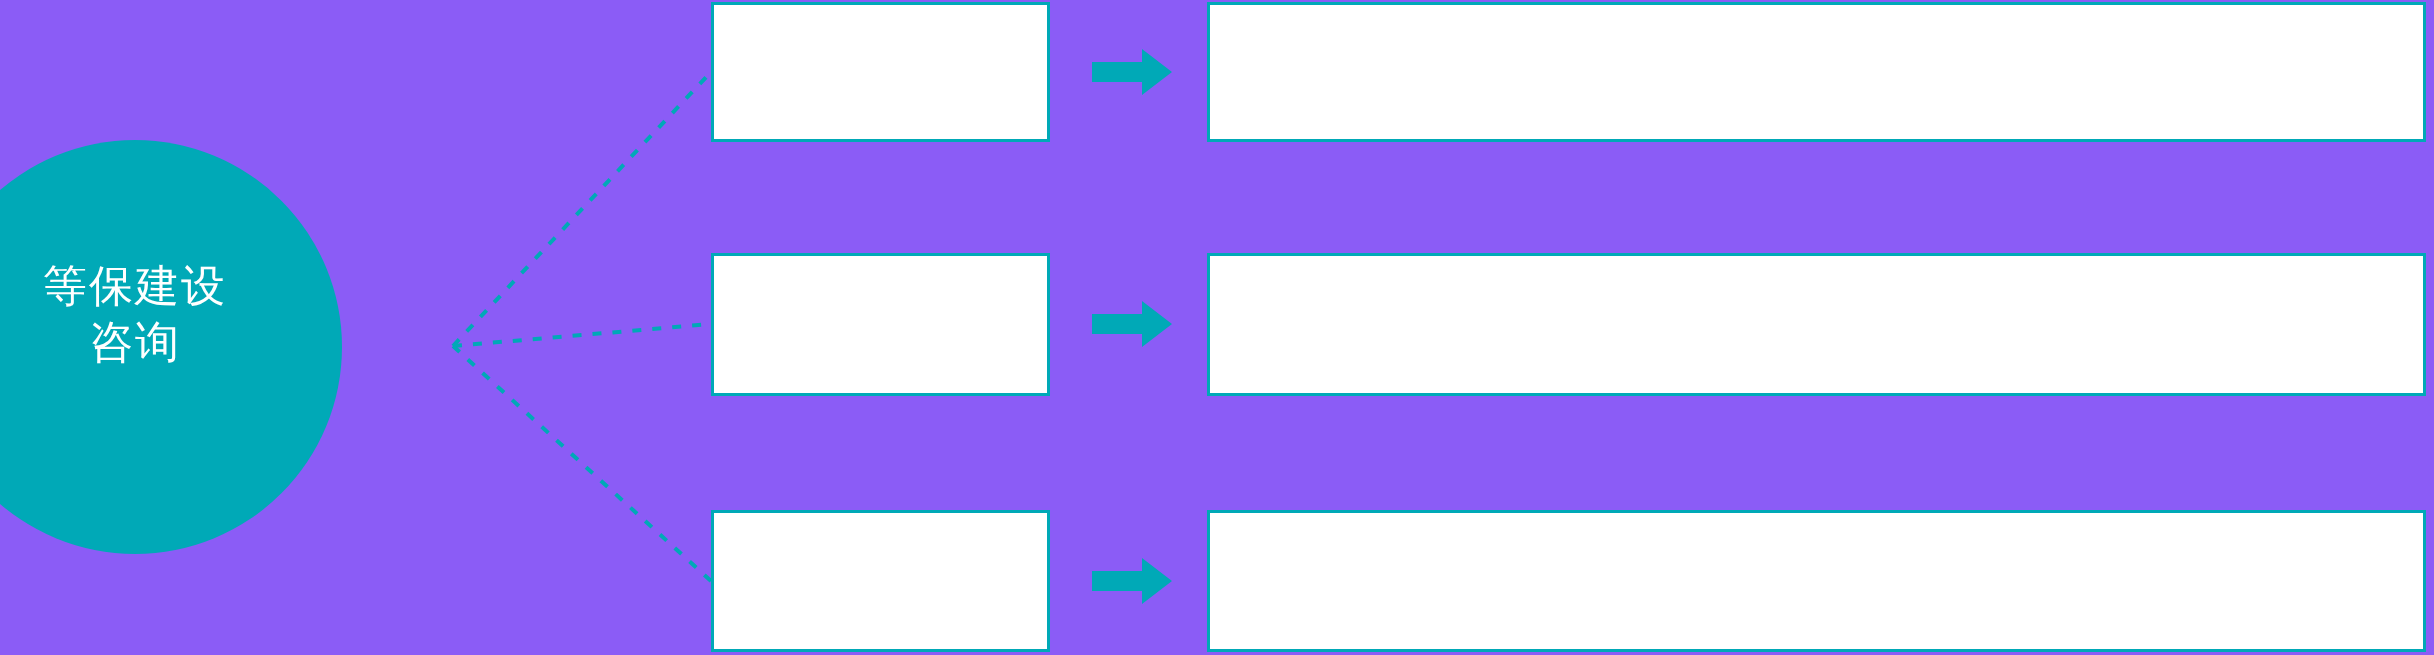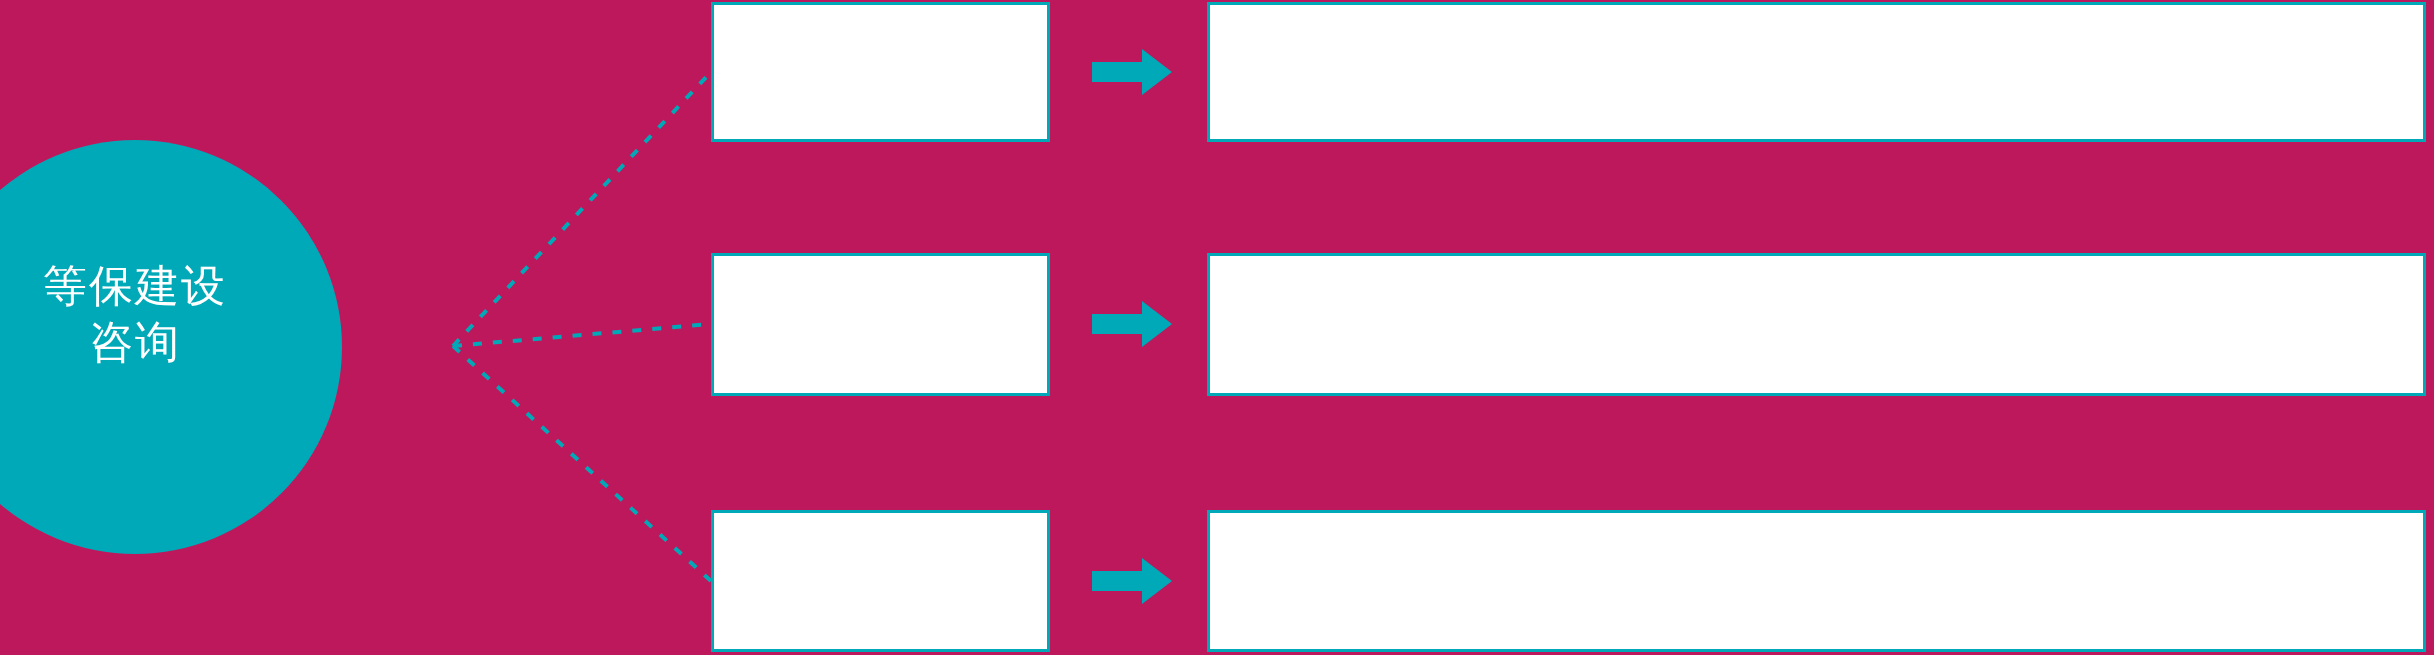--- a/index.html
+++ b/index.html
@@ -7,21 +7,21 @@
     padding: 0;
     background: #ffffff;
   }
   body {
     font-family: "Liberation Sans", "DejaVu Sans", sans-serif;
   }
   #canvas {
     position: relative;
     width: 2434px;
     height: 655px;
-    background: #be185d;
+    background: #8b5cf6;
     overflow: hidden;
   }
   #bg-svg {
     position: absolute;
     left: 0;
     top: 0;
     width: 2434px;
     height: 655px;
   }
   .hub-label {

